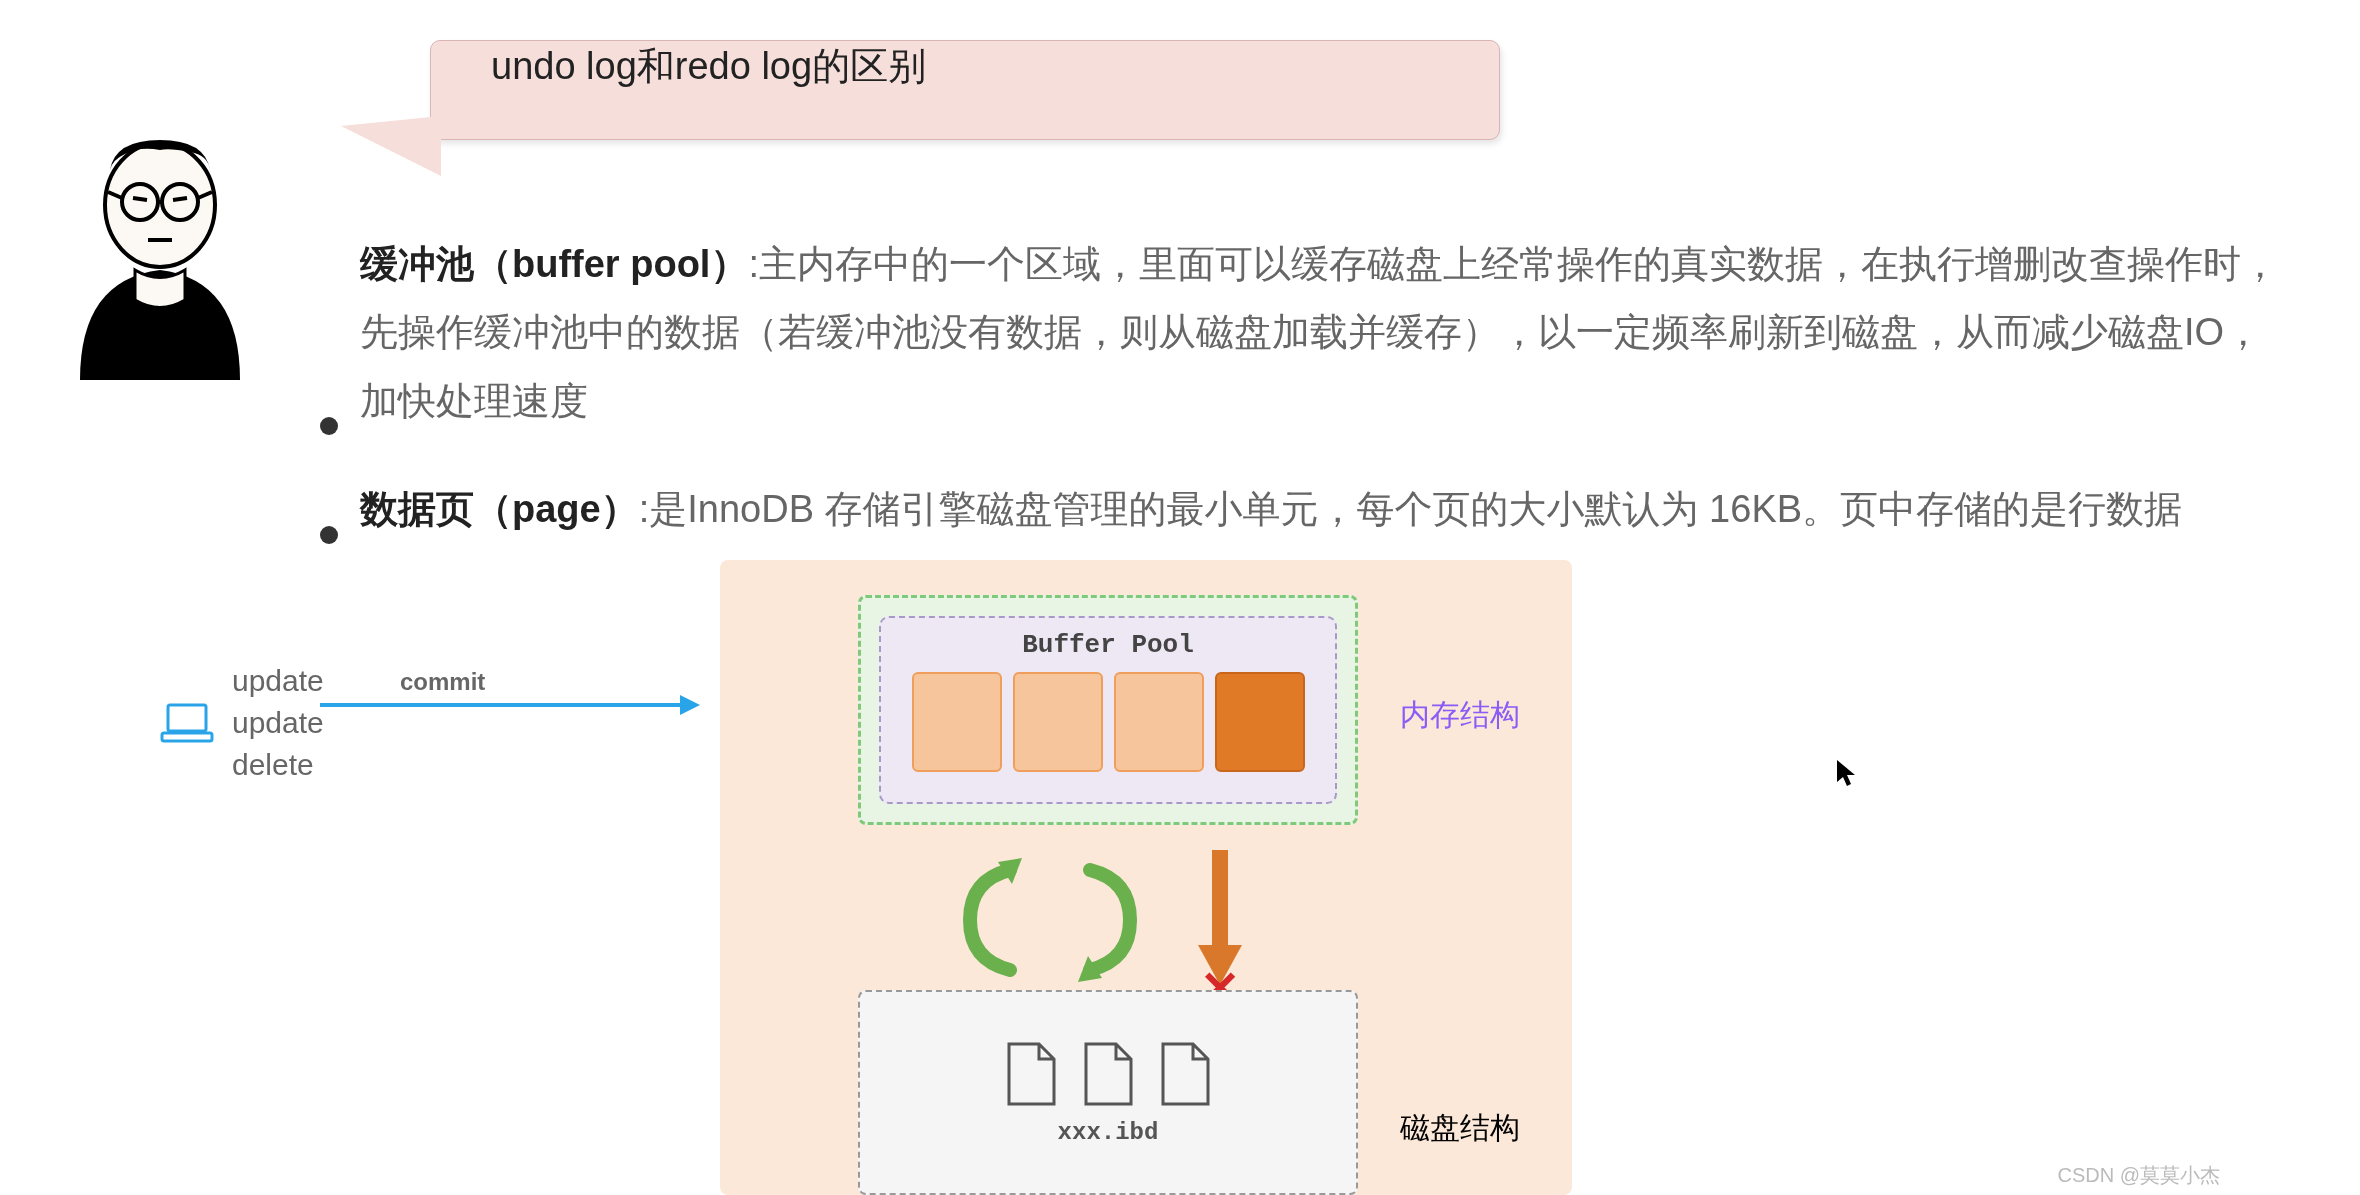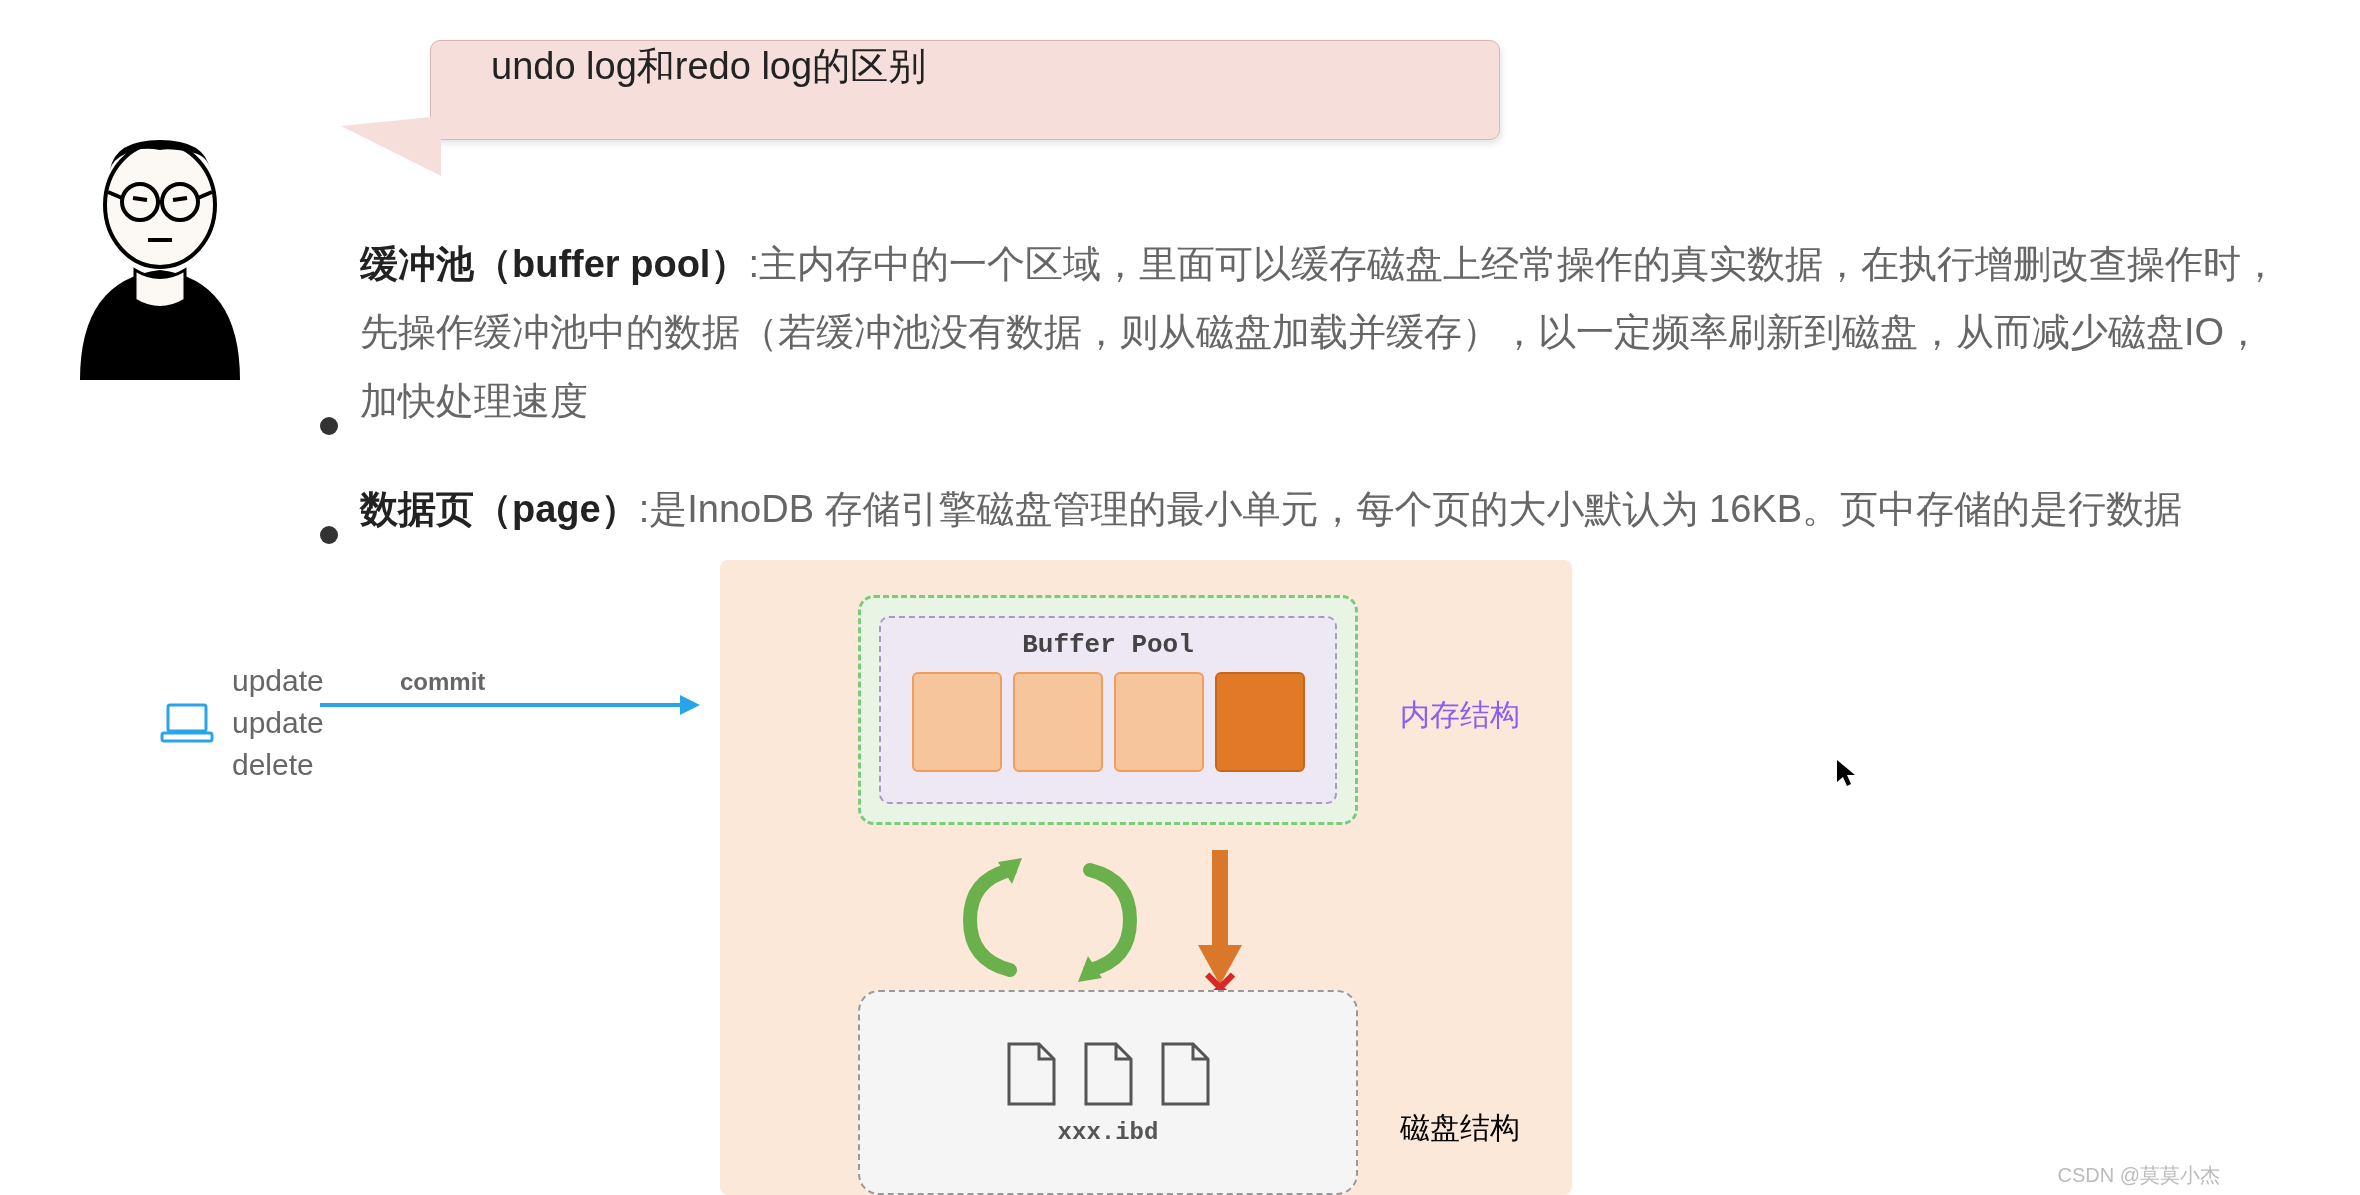--- a/index.html
+++ b/index.html
@@ -20,30 +20,30 @@
     .bullet { display: flex; align-items: flex-end; margin-bottom: 40px; }
     .dot { width: 18px; height: 18px; background: #333; border-radius: 50%; margin-right: 22px; margin-top: 18px; flex-shrink: 0; }
     .bullet-text { font-size: 38px; color: #666; line-height: 1.8; }
     .bullet-text b { color: #222; font-weight: 700; }
     .ops { position: absolute; left: 160px; top: 660px; display: flex; align-items: center; }
     .laptop { margin-right: 18px; }
     .ops-text { font-size: 30px; color: #666; line-height: 1.4; }
     .arrow-commit { position: absolute; left: 320px; top: 685px; }
     .commit-label { position: absolute; left: 400px; top: 668px; font-size: 24px; color: #666; font-weight: bold; }
     .engine-box { position: absolute; left: 720px; top: 560px; width: 852px; height: 635px; background: #fbe8d9; border-radius: 8px; }
-    .bp-outer { position: absolute; left: 138px; top: 35px; width: 500px; height: 230px; border: 3px dashed #7fc97a; border-radius: 16px; background: #e8f5e5; }
+    .bp-outer { position: absolute; left: 138px; top: 35px; width: 500px; height: 230px; border: 3px dashed #7fc97a; border-radius: 8px; background: #e8f5e5; }
     .bp-inner { position: absolute; left: 18px; top: 18px; right: 18px; bottom: 18px; border: 2px dashed #a79ac7; border-radius: 10px; background: #ede8f4; padding: 12px 20px; }
     .bp-title { font-family: "Courier New", monospace; font-weight: bold; font-size: 26px; color: #444; text-align: center; margin-bottom: 12px; }
     .pages { display: flex; gap: 10px; justify-content: space-around; padding: 0 10px; }
     .page { width: 90px; height: 100px; border-radius: 6px; }
     .p-light { background: #f7c59b; border: 2px solid #ef9e5c; }
     .p-dark { background: #e17a27; border: 2px solid #c8671c; }
     .mem-label { position: absolute; left: 680px; top: 135px; font-size: 30px; color: #8b5cf6; }
     .disk-label { position: absolute; left: 680px; top: 520px; font-size: 30px; color: #000000; margin-top: 28px; }
-    .disk-box { position: absolute; left: 138px; top: 430px; width: 500px; height: 205px; border: 2px dashed #999; border-radius: 21px; background: #f5f5f5; display: flex; flex-direction: column; align-items: center; justify-content: center; }
+    .disk-box { position: absolute; left: 138px; top: 430px; width: 500px; height: 205px; border: 2px dashed #999; border-radius: 8px; background: #f5f5f5; display: flex; flex-direction: column; align-items: center; justify-content: center; }
     .files { display: flex; gap: 22px; margin-bottom: 10px; }
     .ibd { font-family: "Courier New", monospace; font-size: 24px; color: #555; font-weight: bold; }
     .sync-arrows { position: absolute; left: 230px; top: 290px; }
     .down-arrow { position: absolute; left: 470px; top: 290px; }
     .x-mark { position: absolute; left: 480px; top: 400px; font-size: 48px; color: #d62828; font-weight: bold; font-family: sans-serif; }
     .cursor { position: absolute; left: 1835px; top: 758px; }
     .watermark { position: absolute; right: 140px; bottom: 6px; font-size: 20px; color: #bbb; }
   </style>
 </head>
 <body>

